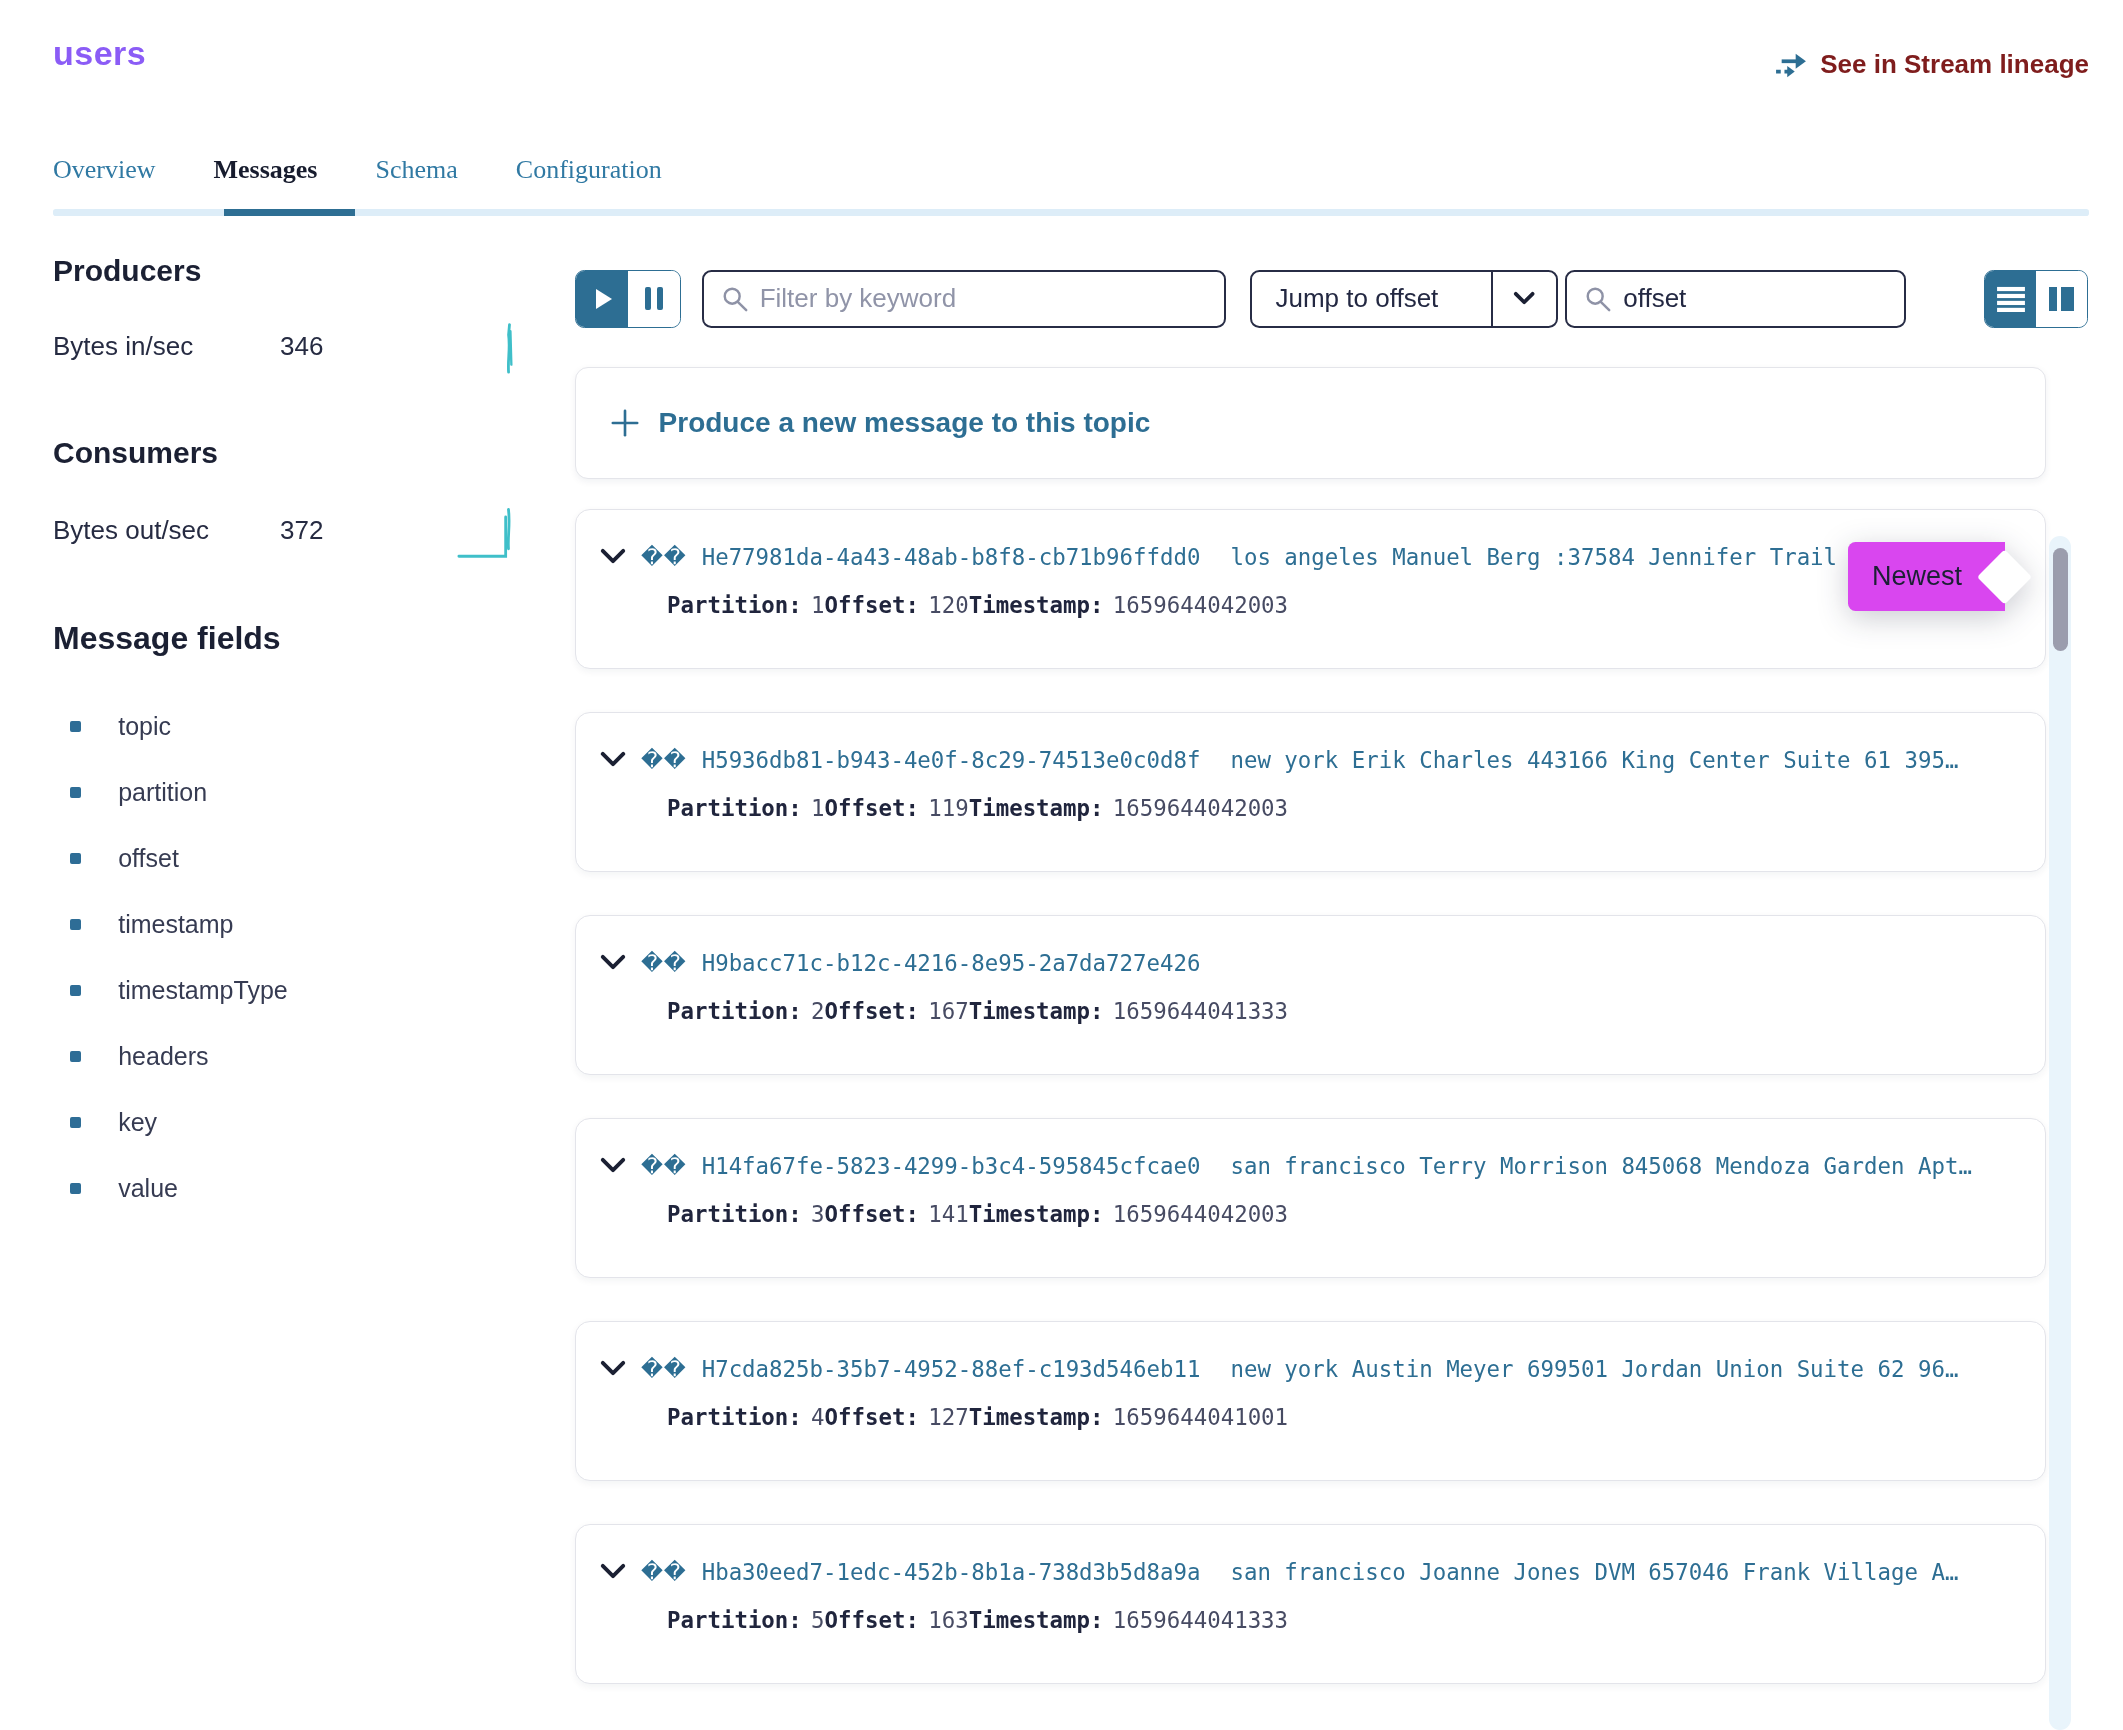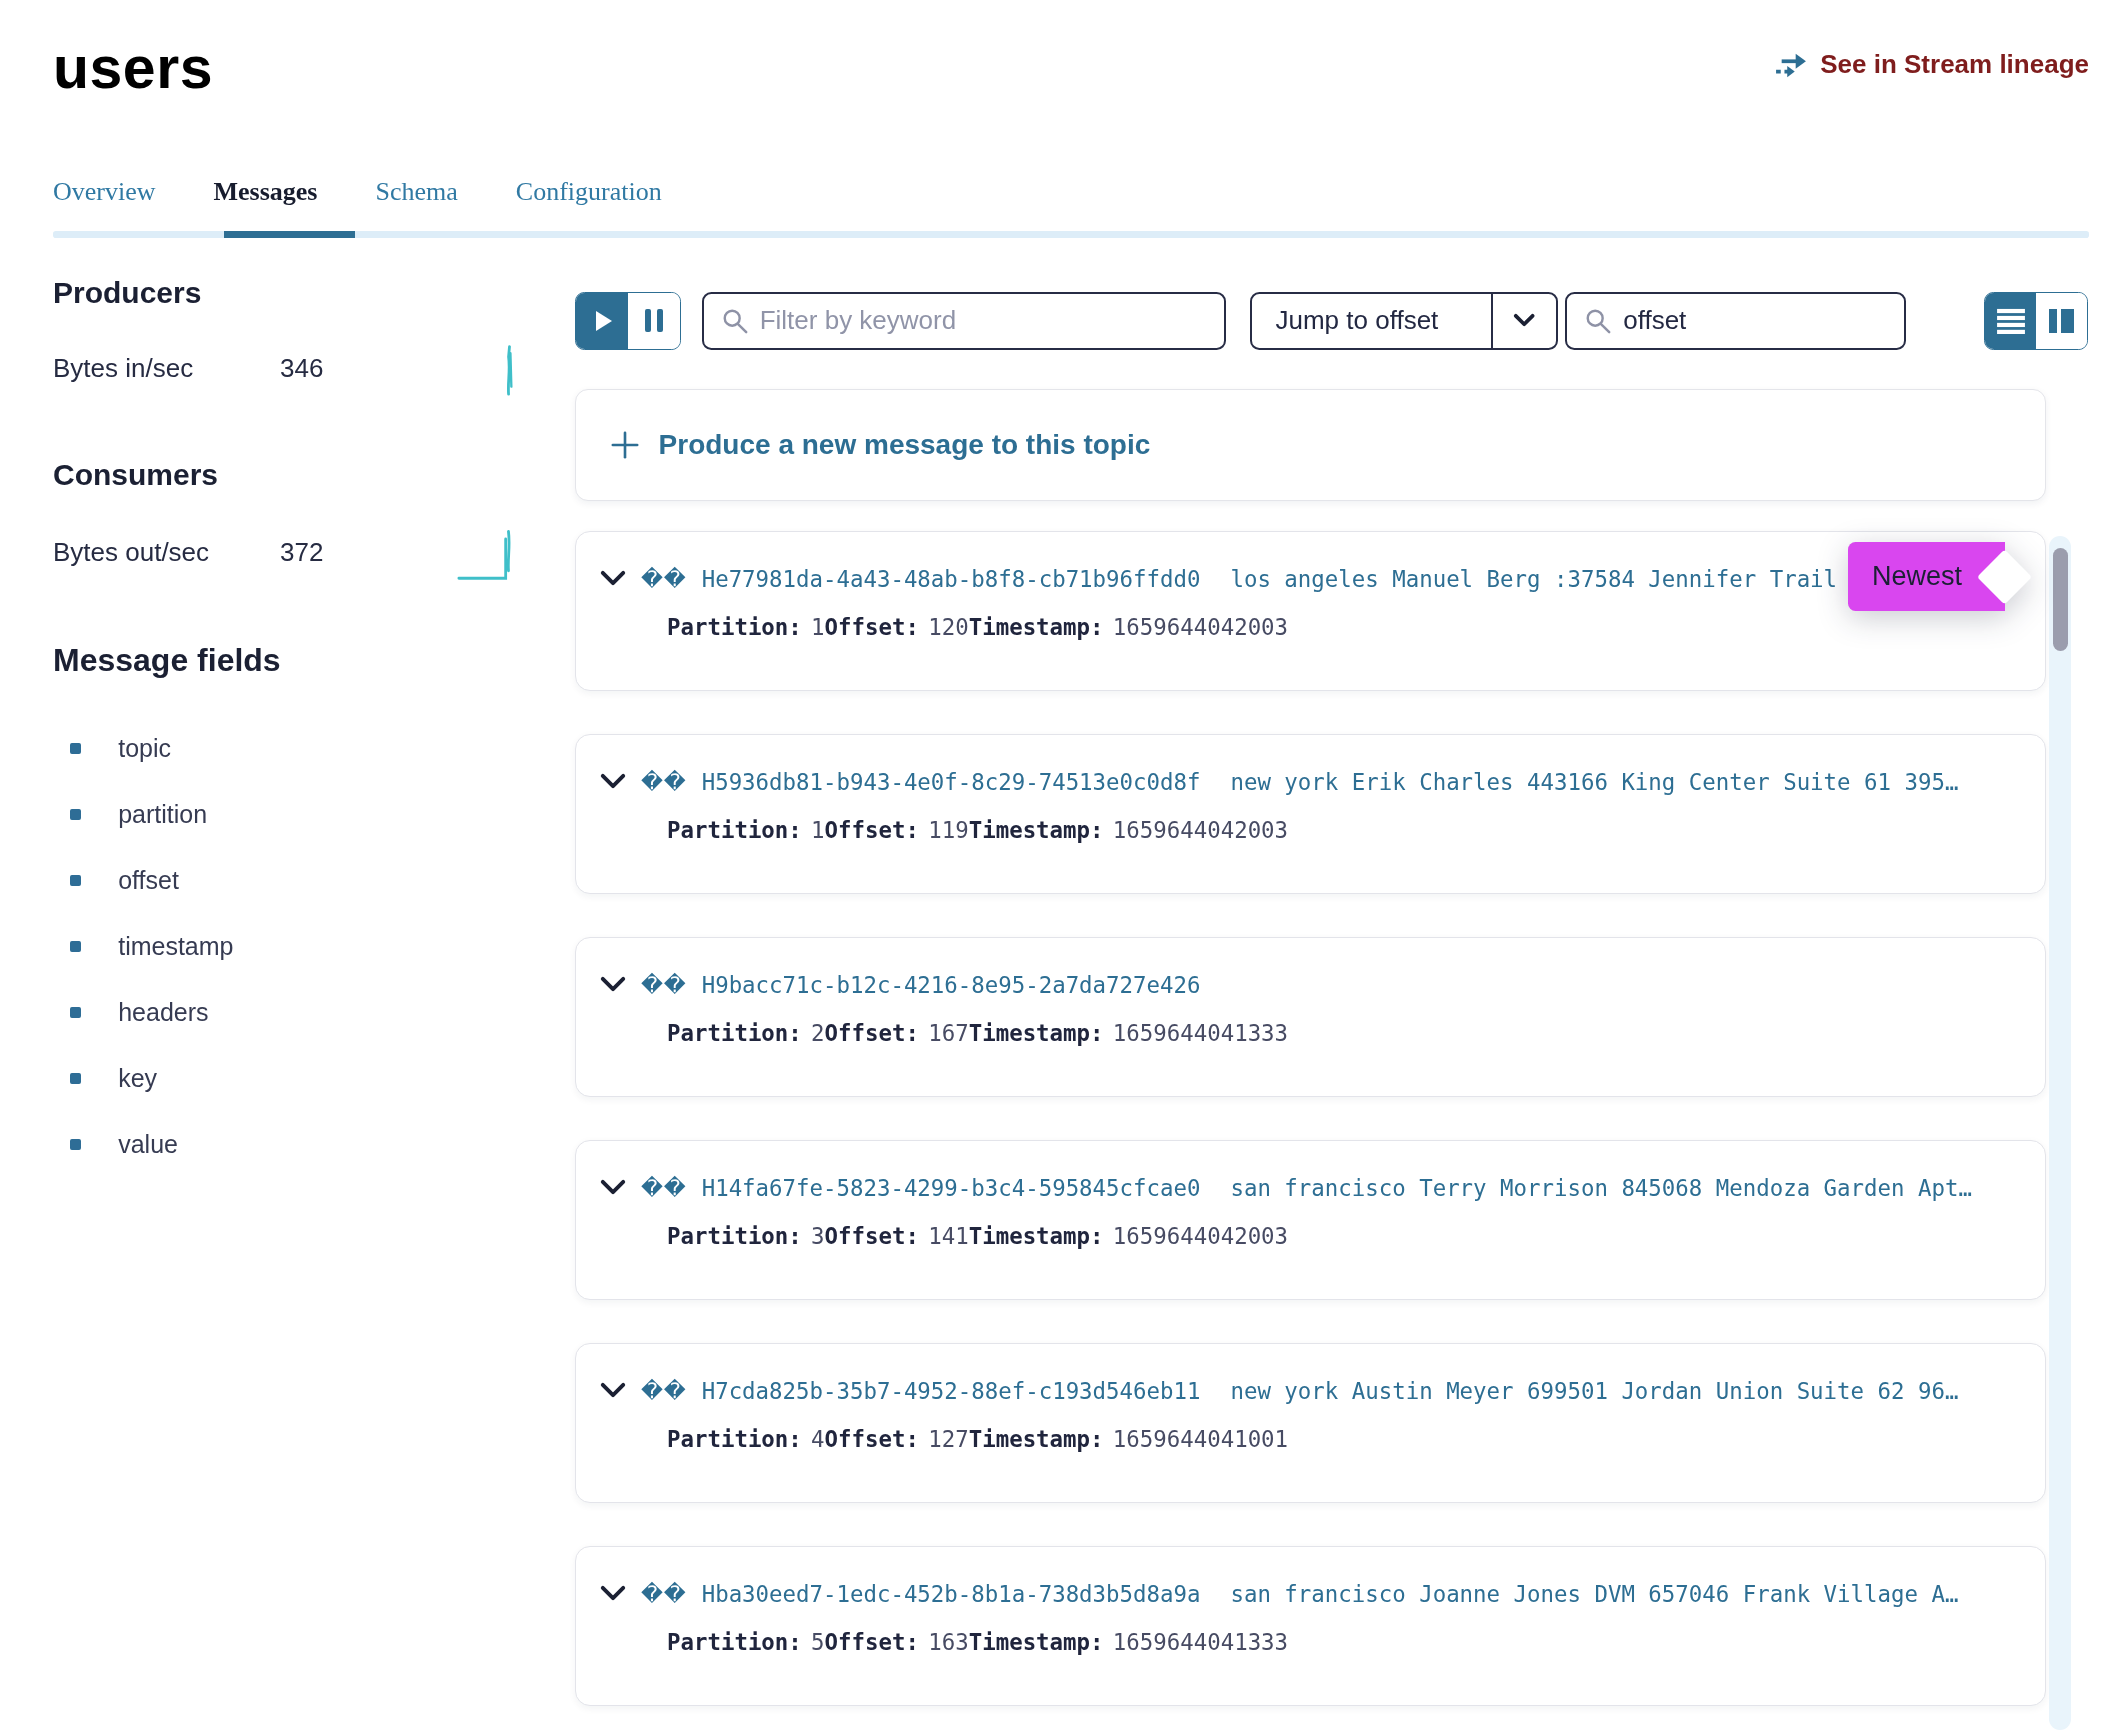--- a/index.html
+++ b/index.html
@@ -2,21 +2,21 @@
 <html style="font-size:15px"><head>
 <meta charset="utf-8">
 <style>
   * { margin:0; padding:0; box-sizing:border-box; }
   html,body { background:#fff; }
   body { width:2124px; height:1730px; font-family:"Liberation Sans", sans-serif; color:#1b2033; }
   .page { position:relative; width:2124px; height:1730px; overflow:hidden; background:#fff; }
 
   
   .header { display:flex; justify-content:space-between; align-items:flex-start; padding:34px 35px 0 53px; }
-  .title { font-size:59px; font-weight:800; color:#000000; letter-spacing:0.5px; }
+  .title { font-size:34px; font-weight:800; color:#8b5cf6; letter-spacing:0.5px; }
   .lineage { display:flex; align-items:center; gap:12px; margin-top:15px; color:#7f1d1d; font-size:26px; font-weight:700; cursor:pointer; }
 
   
   .tabs-wrap { margin-top:75px; padding:0 35px 0 53px;font-family:Liberation Serif, serif; }
   .tabs { display:flex; gap:58px; font-size:26px; }
   .tab { color:#3079a3; padding-bottom:24px; cursor:pointer; font-weight:500; }
   .tab.active { color:#171c2e; font-weight:700; }
   .tab-track { position:relative; height:6.5px; background:#ddedf8; border-radius:2.8px; }
   .tab-indicator { position:absolute; left:171px; top:0; width:131px; height:6.5px; background:#2d6e93; }
 
@@ -163,20 +163,24 @@
         <div class="field">
             <span class="bullet"></span>
             <span>offset</span>
           </div>
         <div class="field">
             <span class="bullet"></span>
             <span>timestamp</span>
           </div>
         <div class="field">
             <span class="bullet"></span>
+            <span>timestampType</span>
+          </div>
+        <div class="field">
+            <span class="bullet"></span>
             <span>headers</span>
           </div>
         <div class="field">
             <span class="bullet"></span>
             <span>key</span>
           </div>
         <div class="field">
             <span class="bullet"></span>
             <span>value</span>
           </div>

